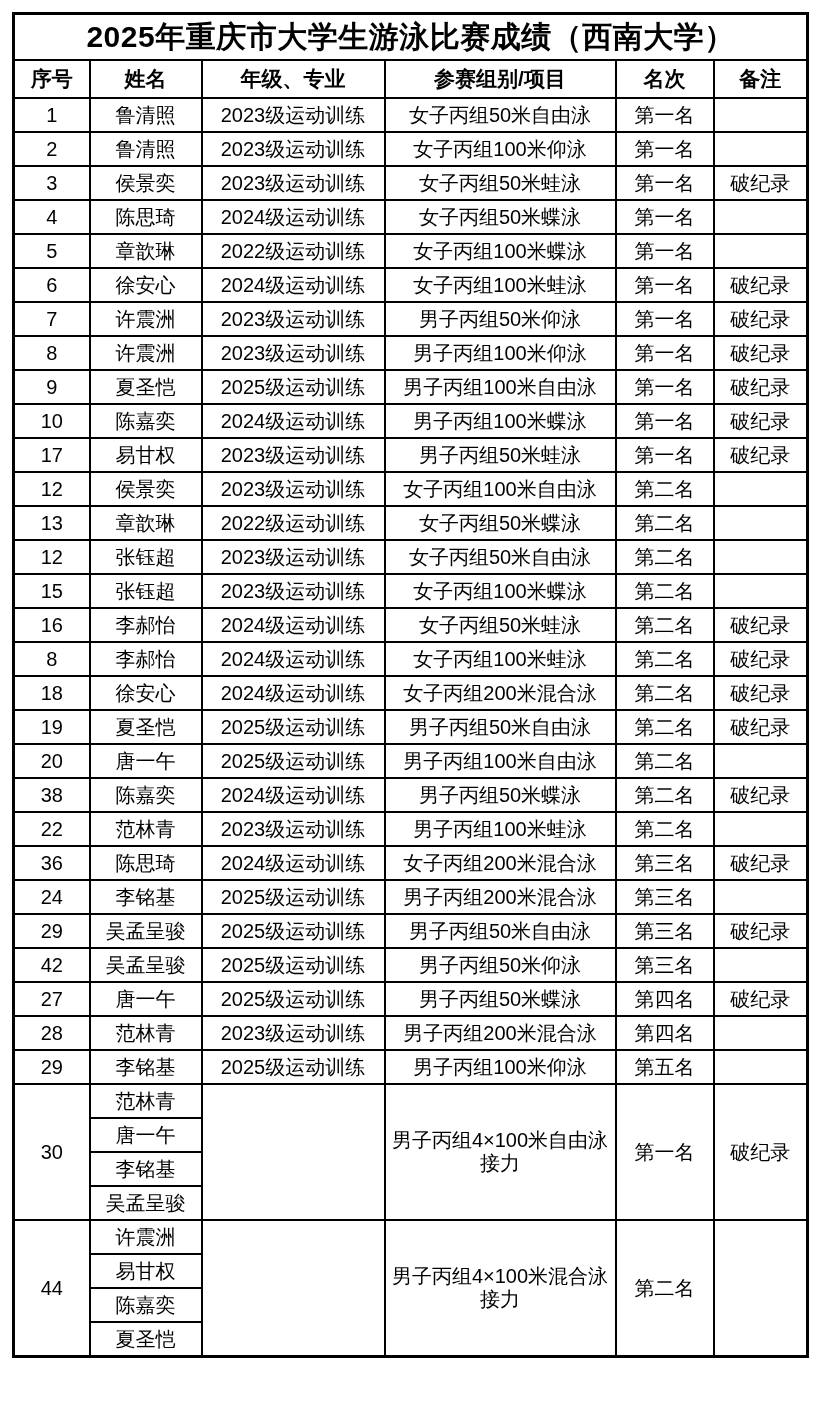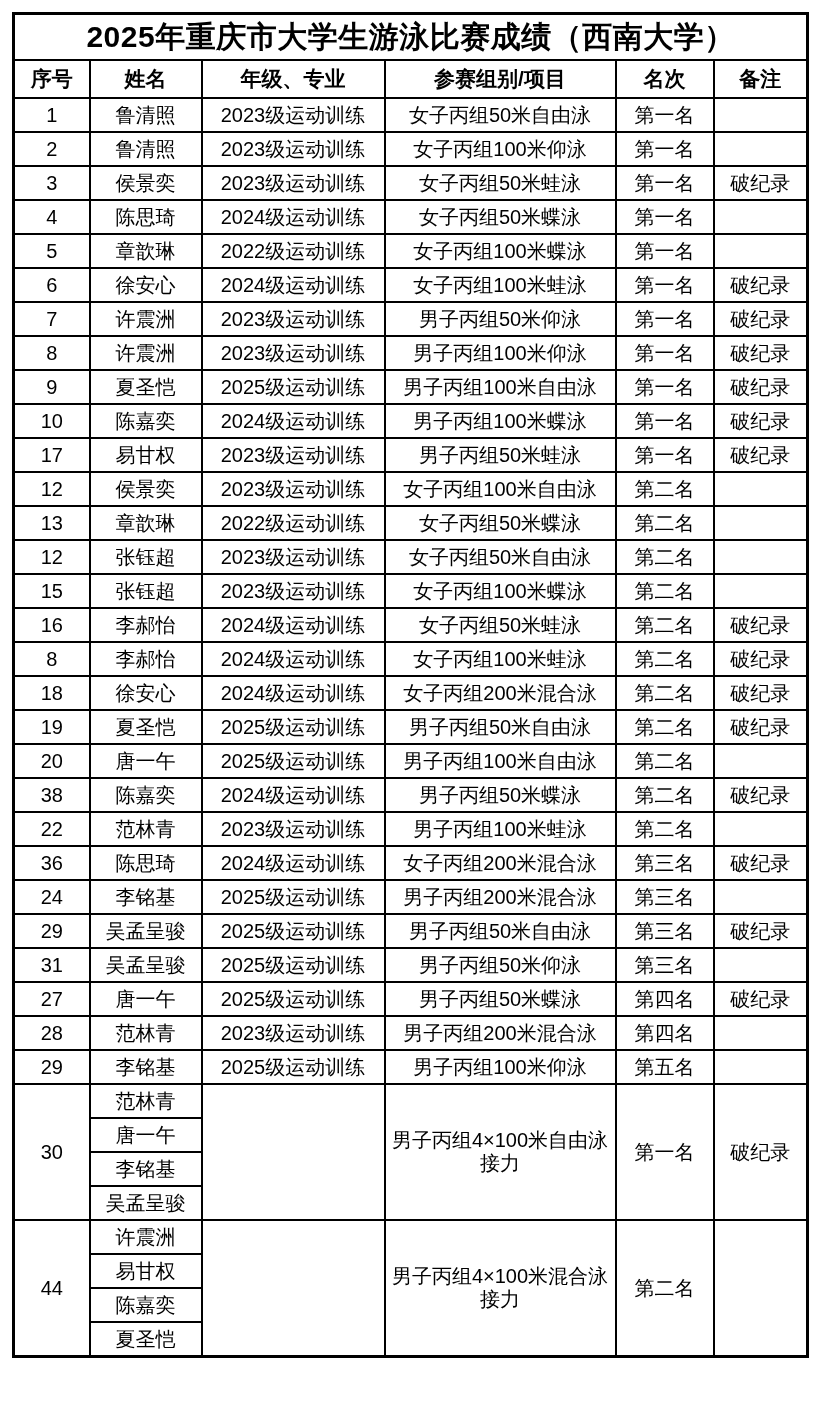--- a/index.html
+++ b/index.html
@@ -276,21 +276,21 @@
         </tr>
         <tr>
           <td class="no-cell">29</td>
           <td>吴孟呈骏</td>
           <td>2025级运动训练</td>
           <td class="event-cell">男子丙组50米自由泳</td>
           <td>第三名</td>
           <td>破纪录</td>
         </tr>
         <tr>
-          <td class="no-cell">31</td>
+          <td class="no-cell">42</td>
           <td>吴孟呈骏</td>
           <td>2025级运动训练</td>
           <td class="event-cell">男子丙组50米仰泳</td>
           <td>第三名</td>
           <td></td>
         </tr>
         <tr>
           <td class="no-cell">27</td>
           <td>唐一午</td>
           <td>2025级运动训练</td>

